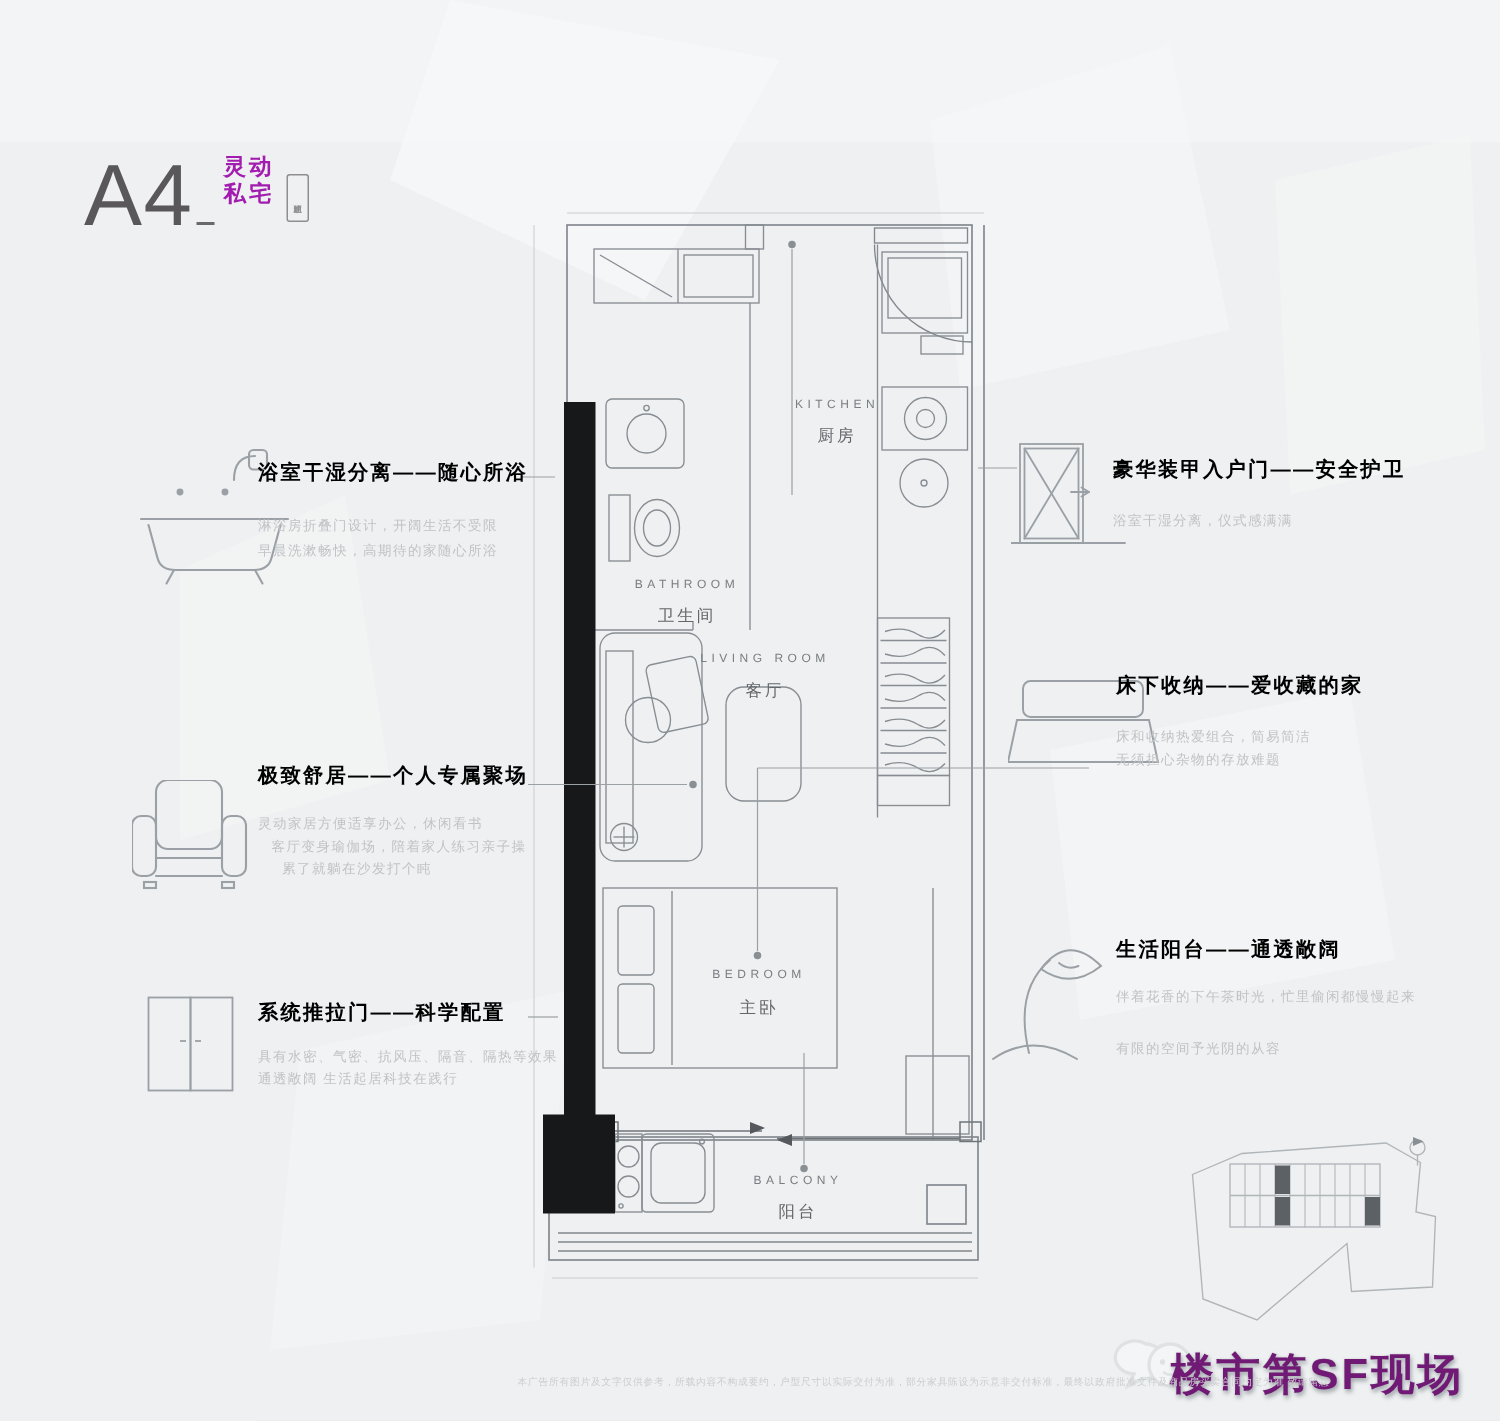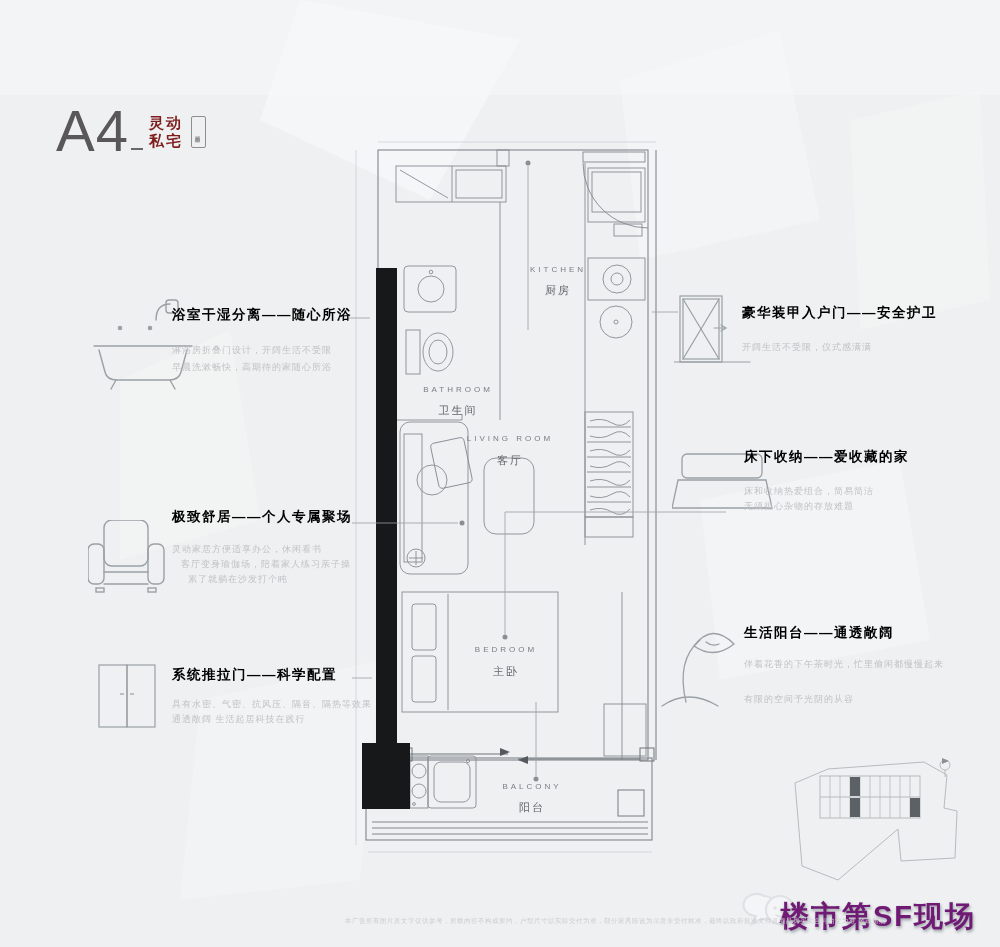--- a/index.html
+++ b/index.html
@@ -4,21 +4,21 @@
 <style>
   html,body{margin:0;padding:0;}
   body{font-family:"Liberation Sans","DejaVu Sans",sans-serif;background:#e8eaec;}
   .page{position:relative;width:1000px;height:947px;background:#eef0f1;overflow:hidden;}
   svg{display:block;}
   .layer{position:absolute;left:0;top:0;pointer-events:none;}
   
   .hdr{position:absolute;left:56px;top:100px;height:70px;display:flex;align-items:flex-start;color:#555254;}
   .hdr .unit{font-size:58px;line-height:62px;font-weight:500;letter-spacing:1px;color:#59575a;}
   .hdr .uline{width:12px;height:2px;background:#6a686a;margin:48px 4px 0 2px;}
-  .hdr .tag{margin:14px 6px 0 2px;font-size:15px;font-weight:700;line-height:18px;color:#7f1d1d;letter-spacing:2px;}
+  .hdr .tag{margin:3px 6px 0 2px;font-size:15px;font-weight:700;line-height:18px;color:#a21caf;letter-spacing:2px;}
   .hdr .badge{margin:16px 6px 0 2px;width:13px;height:30px;border:1px solid #8f8d8f;border-radius:2px;
     font-size:5.5px;color:#8f8d8f;writing-mode:vertical-rl;text-orientation:upright;display:flex;align-items:center;justify-content:center;letter-spacing:0;}
   .hdr .area{font-size:48px;line-height:60px;font-weight:500;color:#59575a;margin-top:2px;}
   .hdr .area sup{font-size:22px;}
   
   .ann-title{position:absolute;font-size:13.5px;font-weight:700;color:#000000;letter-spacing:1.5px;white-space:nowrap;}
   .ann-desc{position:absolute;font-size:9px;color:#c0c3c5;letter-spacing:1px;white-space:nowrap;}
   .icon{position:absolute;}
   
   .wm{position:absolute;left:780px;top:897px;font-size:29px;font-weight:700;letter-spacing:2px;color:#701a75;
@@ -284,21 +284,21 @@
   <div class="ann-title" style="left:172px;top:508px;">极致舒居——个人专属聚场</div>
   <div class="ann-desc" style="left:172px;top:543px;">灵动家居方便适享办公，休闲看书</div>
   <div class="ann-desc" style="left:181px;top:558px;">客厅变身瑜伽场，陪着家人练习亲子操</div>
   <div class="ann-desc" style="left:188px;top:573px;">累了就躺在沙发打个盹</div>
 
   <div class="ann-title" style="left:172px;top:666px;">系统推拉门——科学配置</div>
   <div class="ann-desc" style="left:172px;top:698px;">具有水密、气密、抗风压、隔音、隔热等效果</div>
   <div class="ann-desc" style="left:172px;top:713px;">通透敞阔 生活起居科技在践行</div>
 
   <div class="ann-title" style="left:742px;top:304px;">豪华装甲入户门——安全护卫</div>
-  <div class="ann-desc" style="left:742px;top:341px;">开阔生活不受限，仪式感满满</div>
+  <div class="ann-desc" style="left:742px;top:341px;">浴室干湿分离，仪式感满满</div>
 
   <div class="ann-title" style="left:744px;top:448px;">床下收纳——爱收藏的家</div>
   <div class="ann-desc" style="left:744px;top:485px;">床和收纳热爱组合，简易简洁</div>
   <div class="ann-desc" style="left:744px;top:500px;">无须担心杂物的存放难题</div>
 
   <div class="ann-title" style="left:744px;top:624px;">生活阳台——通透敞阔</div>
   <div class="ann-desc" style="left:744px;top:658px;">伴着花香的下午茶时光，忙里偷闲都慢慢起来</div>
   <div class="ann-desc" style="left:744px;top:673px;margin-top:20px;">有限的空间予光阴的从容</div>
 
   <svg class="icon" style="left:738px;top:888px;" width="62" height="50" viewBox="0 0 62 50">

